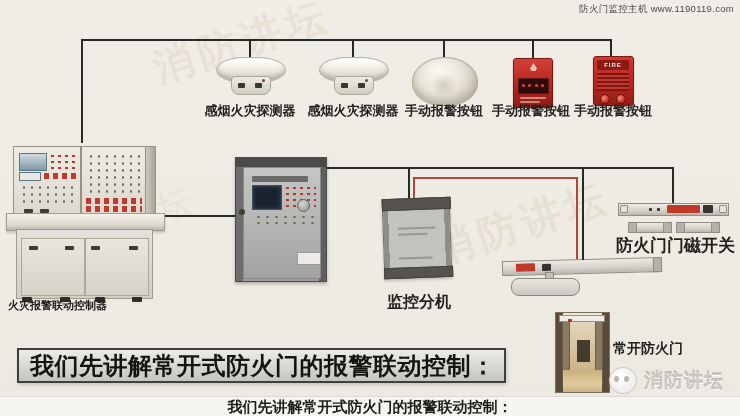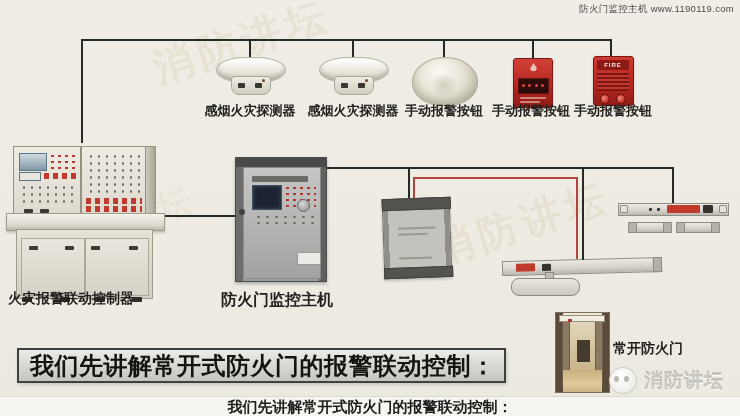--- a/index.html
+++ b/index.html
@@ -239,60 +239,61 @@
       <div class="handle" style="left:12px;top:16px;"></div>
       <div class="handle" style="left:48px;top:16px;"></div>
       <div class="handle" style="left:74px;top:16px;"></div>
       <div class="handle" style="left:112px;top:16px;"></div>
     </div>
     <div class="foot" style="left:10px;top:154px;"></div>
     <div class="foot" style="left:48px;top:154px;"></div>
     <div class="foot" style="left:83px;top:154px;"></div>
     <div class="foot" style="left:120px;top:154px;"></div>
   </div>
-  <div class="lbl" style="left:8px;top:290px;font-size:14px;">火灾报警联动控制器</div>
+  <div class="lbl" style="left:8px;top:298px;font-size:11px;">火灾报警联动控制器</div>
 
   <div class="dev host" style="left:235px;top:157px;">
     <div class="cap"></div>
     <div class="front">
       <div class="tstrip"></div>
       <div class="disp"></div>
       <div class="reddots" style="left:40px;top:17px;width:32px;height:24px;"></div>
       <div class="knob"></div>
       <div class="dotgrid" style="left:8px;top:44px;width:64px;height:12px;background-size:9px 6px;"></div>
       <div class="slip"></div>
     </div>
     <div class="sideknob"></div>
   </div>
-  <div class="lbl" style="left:221px;top:290px;font-size:16px;">防火门监控主机</div>
 
   <div class="dev ext" style="left:383px;top:198px;">
     <div class="cap capT"></div>
     <div class="cap capB"></div>
     <div class="txt" style="top:28px;"></div>
     <div class="txt" style="top:34px;width:30px;"></div>
     <div class="txt" style="top:58px;width:34px;"></div>
   </div>
+  <div class="lbl" style="left:387px;top:292px;font-size:16px;">监控分机</div>
 
   <div class="bar" style="left:618px;top:203px;width:109px;height:11px;">
     <div class="screw" style="left:1px;top:1px;"></div>
     <div class="screw" style="left:100px;top:1px;"></div>
     <div class="redtag" style="left:48px;top:1px;width:33px;height:8px;"></div>
     <div class="qr" style="left:84px;top:1px;width:10px;height:8px;"></div>
     <div class="qr" style="left:30px;top:4px;width:3px;height:3px;"></div>
     <div class="qr" style="left:38px;top:4px;width:3px;height:3px;"></div>
   </div>
   <div class="bar" style="left:628px;top:222px;width:41px;height:9px;">
     <div class="endcap" style="left:-1px;top:-1px;"></div>
     <div class="endcap" style="left:34px;top:-1px;"></div>
   </div>
   <div class="bar" style="left:676px;top:222px;width:41px;height:9px;">
     <div class="endcap" style="left:-1px;top:-1px;"></div>
     <div class="endcap" style="left:34px;top:-1px;"></div>
   </div>
+  <div class="lbl" style="left:616px;top:234px;font-size:17px;">防火门门磁开关</div>
 
   <div class="bar" style="left:502px;top:259px;width:158px;height:13px;transform:rotate(-1.5deg);">
     <div class="redtag" style="left:13px;top:2px;width:19px;height:8px;"></div>
     <div class="qr" style="left:39px;top:3px;width:9px;height:7px;"></div>
     <div class="endcap" style="left:150px;top:-1px;height:13px;"></div>
   </div>
   <div class="closerarm" style="left:545px;top:272px;"></div>
   <div class="closerbody" style="left:511px;top:278px;"></div>
 
   <div class="dev photo" style="left:555px;top:312px;">

